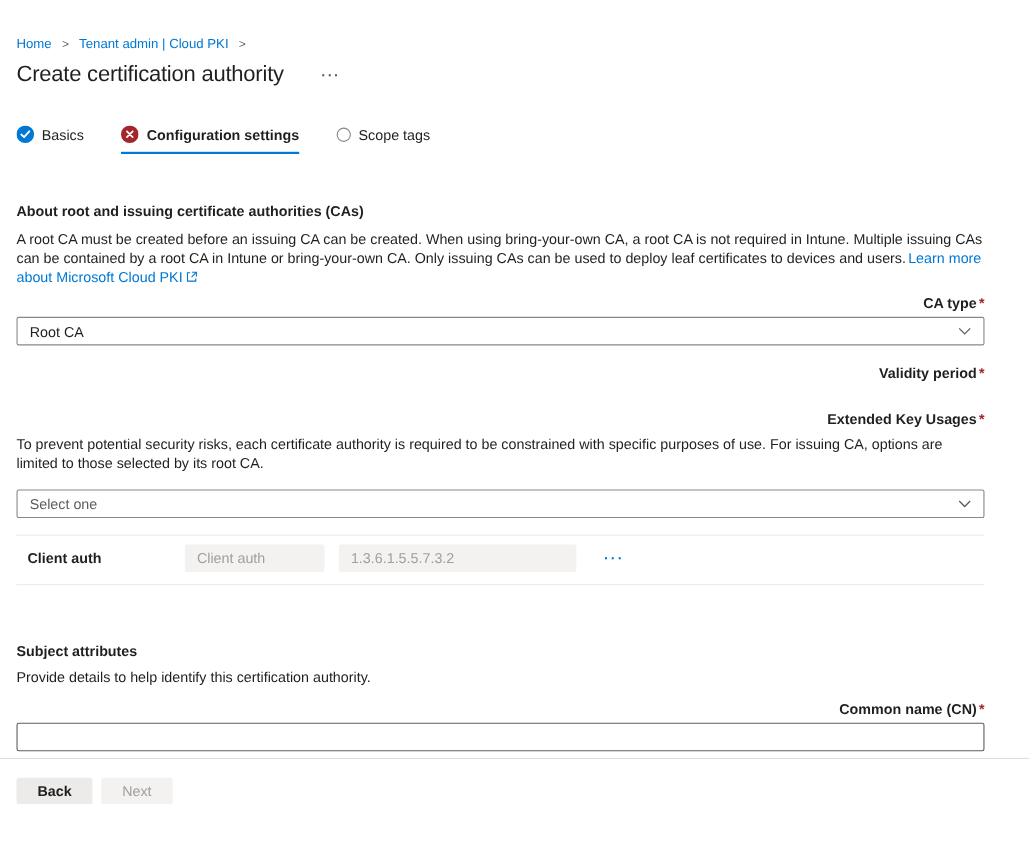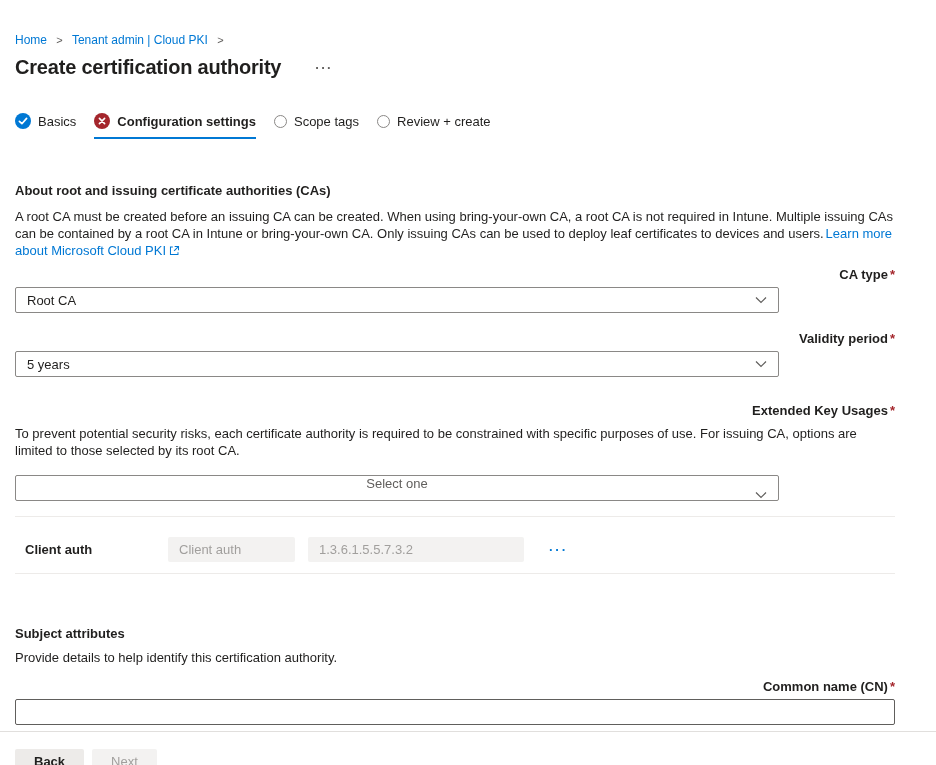--- a/index.html
+++ b/index.html
@@ -14,58 +14,58 @@
   }
   .content { padding: 10px 41px 0 15px; margin-top: 23px; }
 
   
   .breadcrumb { font-size: 12px; line-height: 14px; }
   .breadcrumb a { color: #0078d4; text-decoration: none; cursor: pointer; }
   .breadcrumb .sep { color: #605e5c; margin: 0 6px; font-size: 11px; }
 
   
   .title-row { display: flex; align-items: center; margin-top: 7px; height: 27px; }
-  .page-title { font-size: 20px; font-weight: 700; margin: 0; letter-spacing: -0.2px; }
+  .page-title { font-size: 20px; font-weight: 400; margin: 0; letter-spacing: -0.2px; }
   .more-btn { margin-left: 30px; background: none; border: none; color: #605e5c;
     font-size: 13px; font-weight: 700; letter-spacing: 1.5px; cursor: pointer; padding: 0 4px; line-height: 10px; }
 
   
-  .steps { display: flex; gap: 18px; margin-top: 32px; }
+  .steps { display: flex; gap: 34px; margin-top: 32px; }
   .step { display: inline-flex; align-items: center; gap: 7px; padding-bottom: 8px;
     border-bottom: 2px solid transparent; cursor: pointer; font-size: 13px; color: #201f1e; }
   .step.active { font-weight: 700; border-bottom-color: #0078d4; }
   .icon16 { width: 16px; height: 16px; display: block; flex: 0 0 auto; }
   .radio { width: 13px; height: 13px; border: 1px solid #8a8886; border-radius: 50%;
     background: #fff; flex: 0 0 auto; }
 
   
   .section-heading { font-size: 13px; font-weight: 700; margin: 44px 0 0; line-height: 15px; }
   .about-text { margin: 10px 0 0; line-height: 17px; max-width: 881px; }
   .inline-link { color: #0078d4; text-decoration: none; cursor: pointer; margin-left: 2px; }
   .ext-icon { display: inline-block; width: 11px; height: 11px; vertical-align: -1px; margin-left: 3px; }
 
   
   .field-label { display: block; font-weight: 700; font-size: 13px; line-height: 15px;
     margin: 18px 0 5px; text-align: right; }
   .field-label.first { margin-top: 8px; }
   .req { color: #a4262c; margin-left: 2px; }
-  .dropdown { width: 764px; height: 26px; border: 1px solid #8a8886; border-radius: 2px;
+  .dropdown { width: 880px; height: 26px; border: 1px solid #8a8886; border-radius: 2px;
     display: flex; align-items: center; padding: 0 11px; background: #fff; cursor: pointer; }
   .dropdown .chev { margin-left: auto; }
   .dropdown.placeholder .val { color: #605e5c; }
   .field-desc { margin: 7px 0 0; line-height: 17px; max-width: 881px; }
-  .mt16 { margin-top: 16px; flex-direction: column; }
+  .mt16 { margin-top: 16px; }
   .mt26 { margin-top: 26px; padding-left: 32px; }
 
   
   .eku-table { margin-top: 15px; width: 880px; }
   .thead, .trow { display: grid; grid-template-columns: 143px 140px 237px 1fr;
     align-items: center; padding-left: 10px; }
   .thead { font-size: 12px; font-weight: 600; color: #484644; padding-bottom: 13px; }
-  .trow { border-top: 1px solid #edebe9; border-bottom: 1px solid #edebe9; padding-top: 20px; padding-bottom: 11px; }
+  .trow { border-top: 1px solid #edebe9; border-bottom: 1px solid #edebe9; padding-top: 8px; padding-bottom: 11px; }
   .type-cell { font-weight: 700; font-size: 13px; }
   .row-input { height: 25px; background: #f3f2f1; border: none; border-radius: 2px;
     color: #a19f9d; padding: 0 11px; font-family: inherit; font-size: 13px; width: 127px; }
   .row-input.oid { width: 216px; }
   .row-menu { background: none; border: none; color: #0078d4; font-size: 13px; font-weight: 700;
     letter-spacing: 2px; cursor: pointer; justify-self: start; padding: 0 4px; line-height: 10px; }
 
   
   .subject-heading { margin-top: 52px; }
   .subject-desc { margin: 9px 0 0; line-height: 16px; }
@@ -110,48 +110,38 @@
       <svg class="icon16" viewBox="0 0 16 16">
         <circle cx="8" cy="8" r="8" fill="#a4262c"></circle>
         <path d="M5.4 5.4 L10.6 10.6 M10.6 5.4 L5.4 10.6" stroke="#ffffff" stroke-width="1.6" stroke-linecap="round"></path>
       </svg>
       <span>Configuration settings</span>
     </div>
     <div class="step">
       <span class="radio"></span>
       <span>Scope tags</span>
     </div>
-    <div class="step">
-      <span class="radio"></span>
-      <span>Review + create</span>
-    </div>
   </div>
 
   <h2 class="section-heading">About root and issuing certificate authorities (CAs)</h2>
   <p class="about-text"><span>A root CA must be created before an issuing CA can be created. When using bring-your-own CA, a root CA is not required in Intune. Multiple issuing CAs can be contained by a root CA in Intune or bring-your-own CA. Only issuing CAs can be used to deploy leaf certificates to devices and users.</span><a class="inline-link"><span>Learn more about Microsoft Cloud PKI</span><svg class="ext-icon" viewBox="0 0 12 12">
           <path d="M4.2 2.2 H1.6 V10.4 H9.8 V7.8" stroke="#0078d4" stroke-width="1.1" fill="none"></path>
           <path d="M6.2 1.6 H10.4 V5.8" stroke="#0078d4" stroke-width="1.1" fill="none"></path>
           <path d="M10.2 1.8 L5.6 6.4" stroke="#0078d4" stroke-width="1.1" fill="none"></path>
         </svg></a></p>
 
   <label class="field-label first"><span>CA type</span><span class="req">*</span></label>
   <div class="dropdown">
     <span class="val">Root CA</span>
     <svg class="chev" width="12" height="8" viewBox="0 0 12 8">
         <path d="M1 1.5 L6 6.5 L11 1.5" stroke="#605e5c" stroke-width="1.2" fill="none"></path>
       </svg>
   </div>
 
   <label class="field-label"><span>Validity period</span><span class="req">*</span></label>
-  <div class="dropdown">
-    <span class="val">5 years</span>
-    <svg class="chev" width="12" height="8" viewBox="0 0 12 8">
-        <path d="M1 1.5 L6 6.5 L11 1.5" stroke="#605e5c" stroke-width="1.2" fill="none"></path>
-      </svg>
-  </div>
 
   <label class="field-label mt26"><span>Extended Key Usages</span><span class="req">*</span></label>
   <p class="field-desc">To prevent potential security risks, each certificate authority is required to be constrained with specific purposes of use. For issuing CA, options are limited to those selected by its root CA.</p>
   <div class="dropdown placeholder mt16">
     <span class="val">Select one</span>
     <svg class="chev" width="12" height="8" viewBox="0 0 12 8">
         <path d="M1 1.5 L6 6.5 L11 1.5" stroke="#605e5c" stroke-width="1.2" fill="none"></path>
       </svg>
   </div>
 

